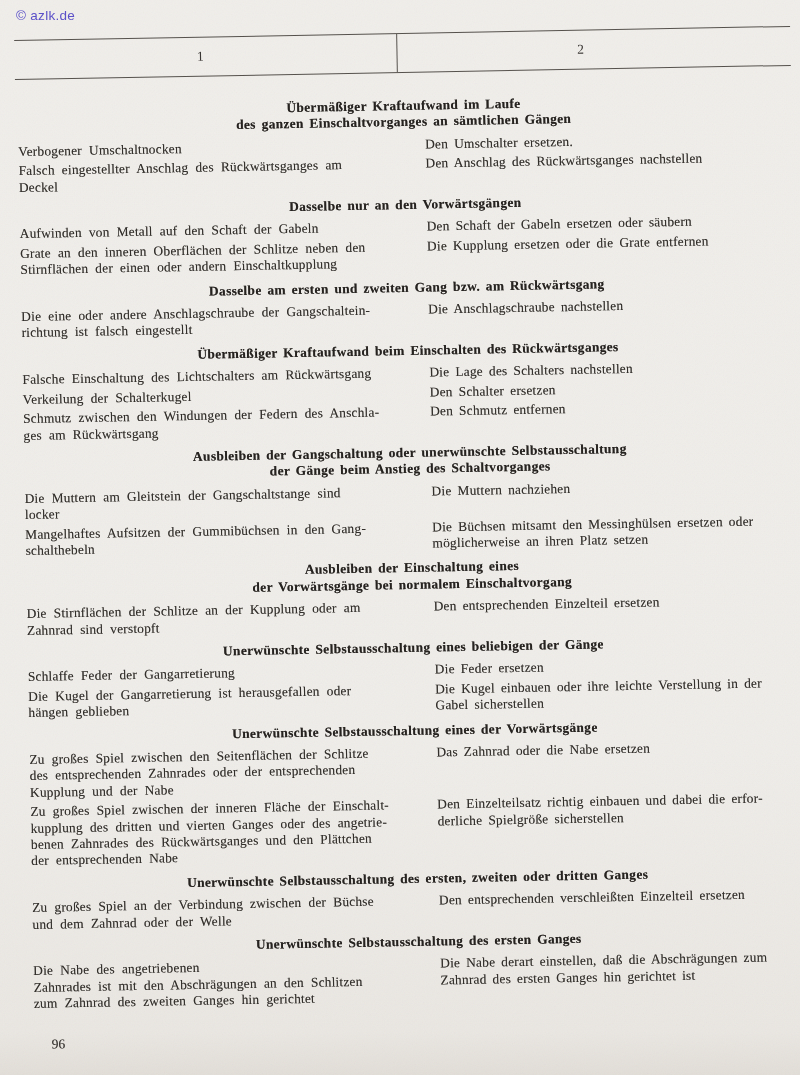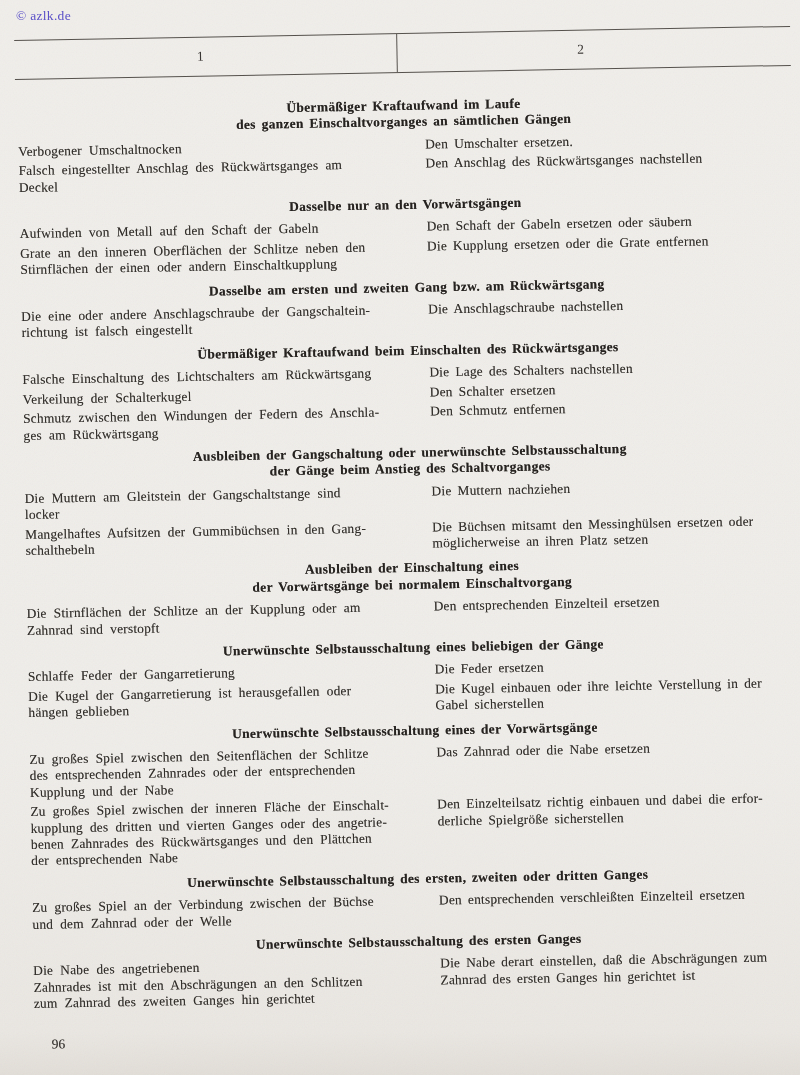--- a/index.html
+++ b/index.html
@@ -8,21 +8,21 @@
     width:800px;height:1075px;
     background:#efedе9;
     background:linear-gradient(180deg,#f0eeea 0%,#efede9 70%,#eae7e2 96%,#e2ded8 100%);
     overflow:hidden;
     font-family:"Liberation Serif", serif;
     color:#322f2b;
   }
   .texture{position:absolute;inset:0;opacity:.06;pointer-events:none;}
   .watermark{
     position:absolute;top:8px;left:16px;
-    font-family:Liberation Serif, serif;
+    font-family:Liberation Sans, sans-serif;
     font-size:13.5px;letter-spacing:.3px;
   }
   .sheet{
     position:absolute;top:26px;left:14px;right:10px;height:1042px;
     transform:rotate(-1.05deg);
     transform-origin:50% 0;
   }
   .colhead{
     position:relative;height:38px;margin-top:7px;
     border-top:1.4px solid #55514c;

